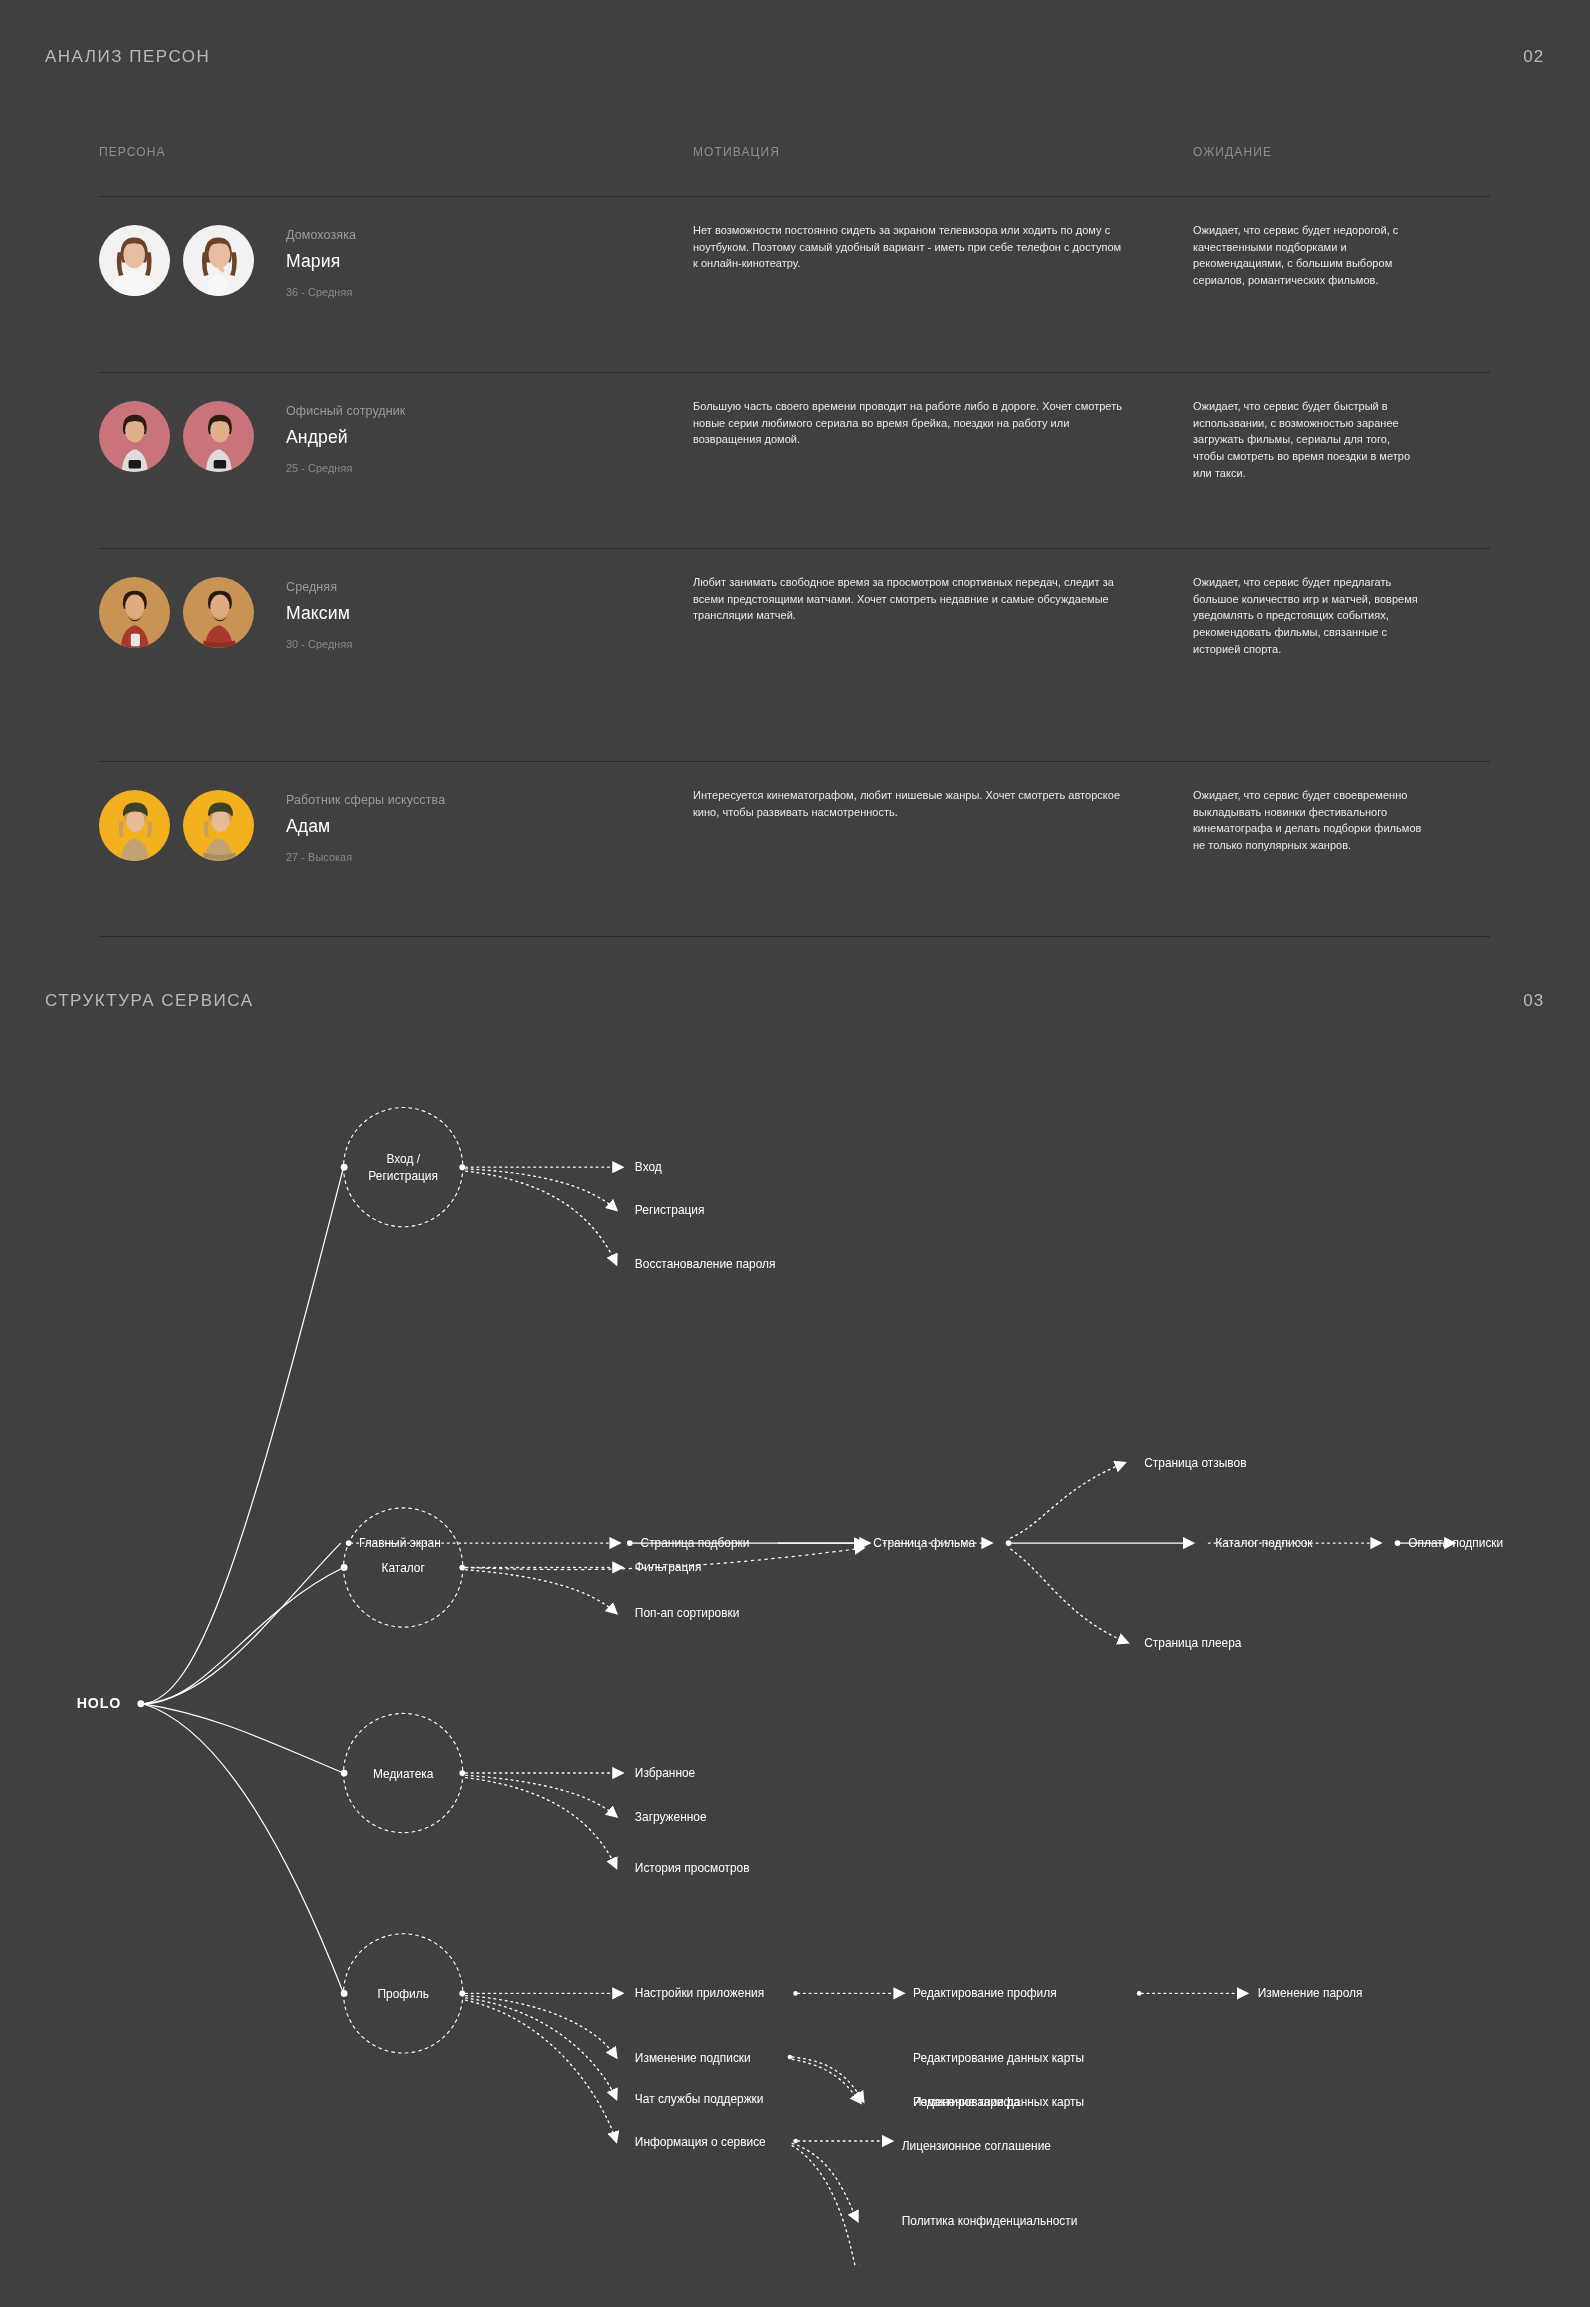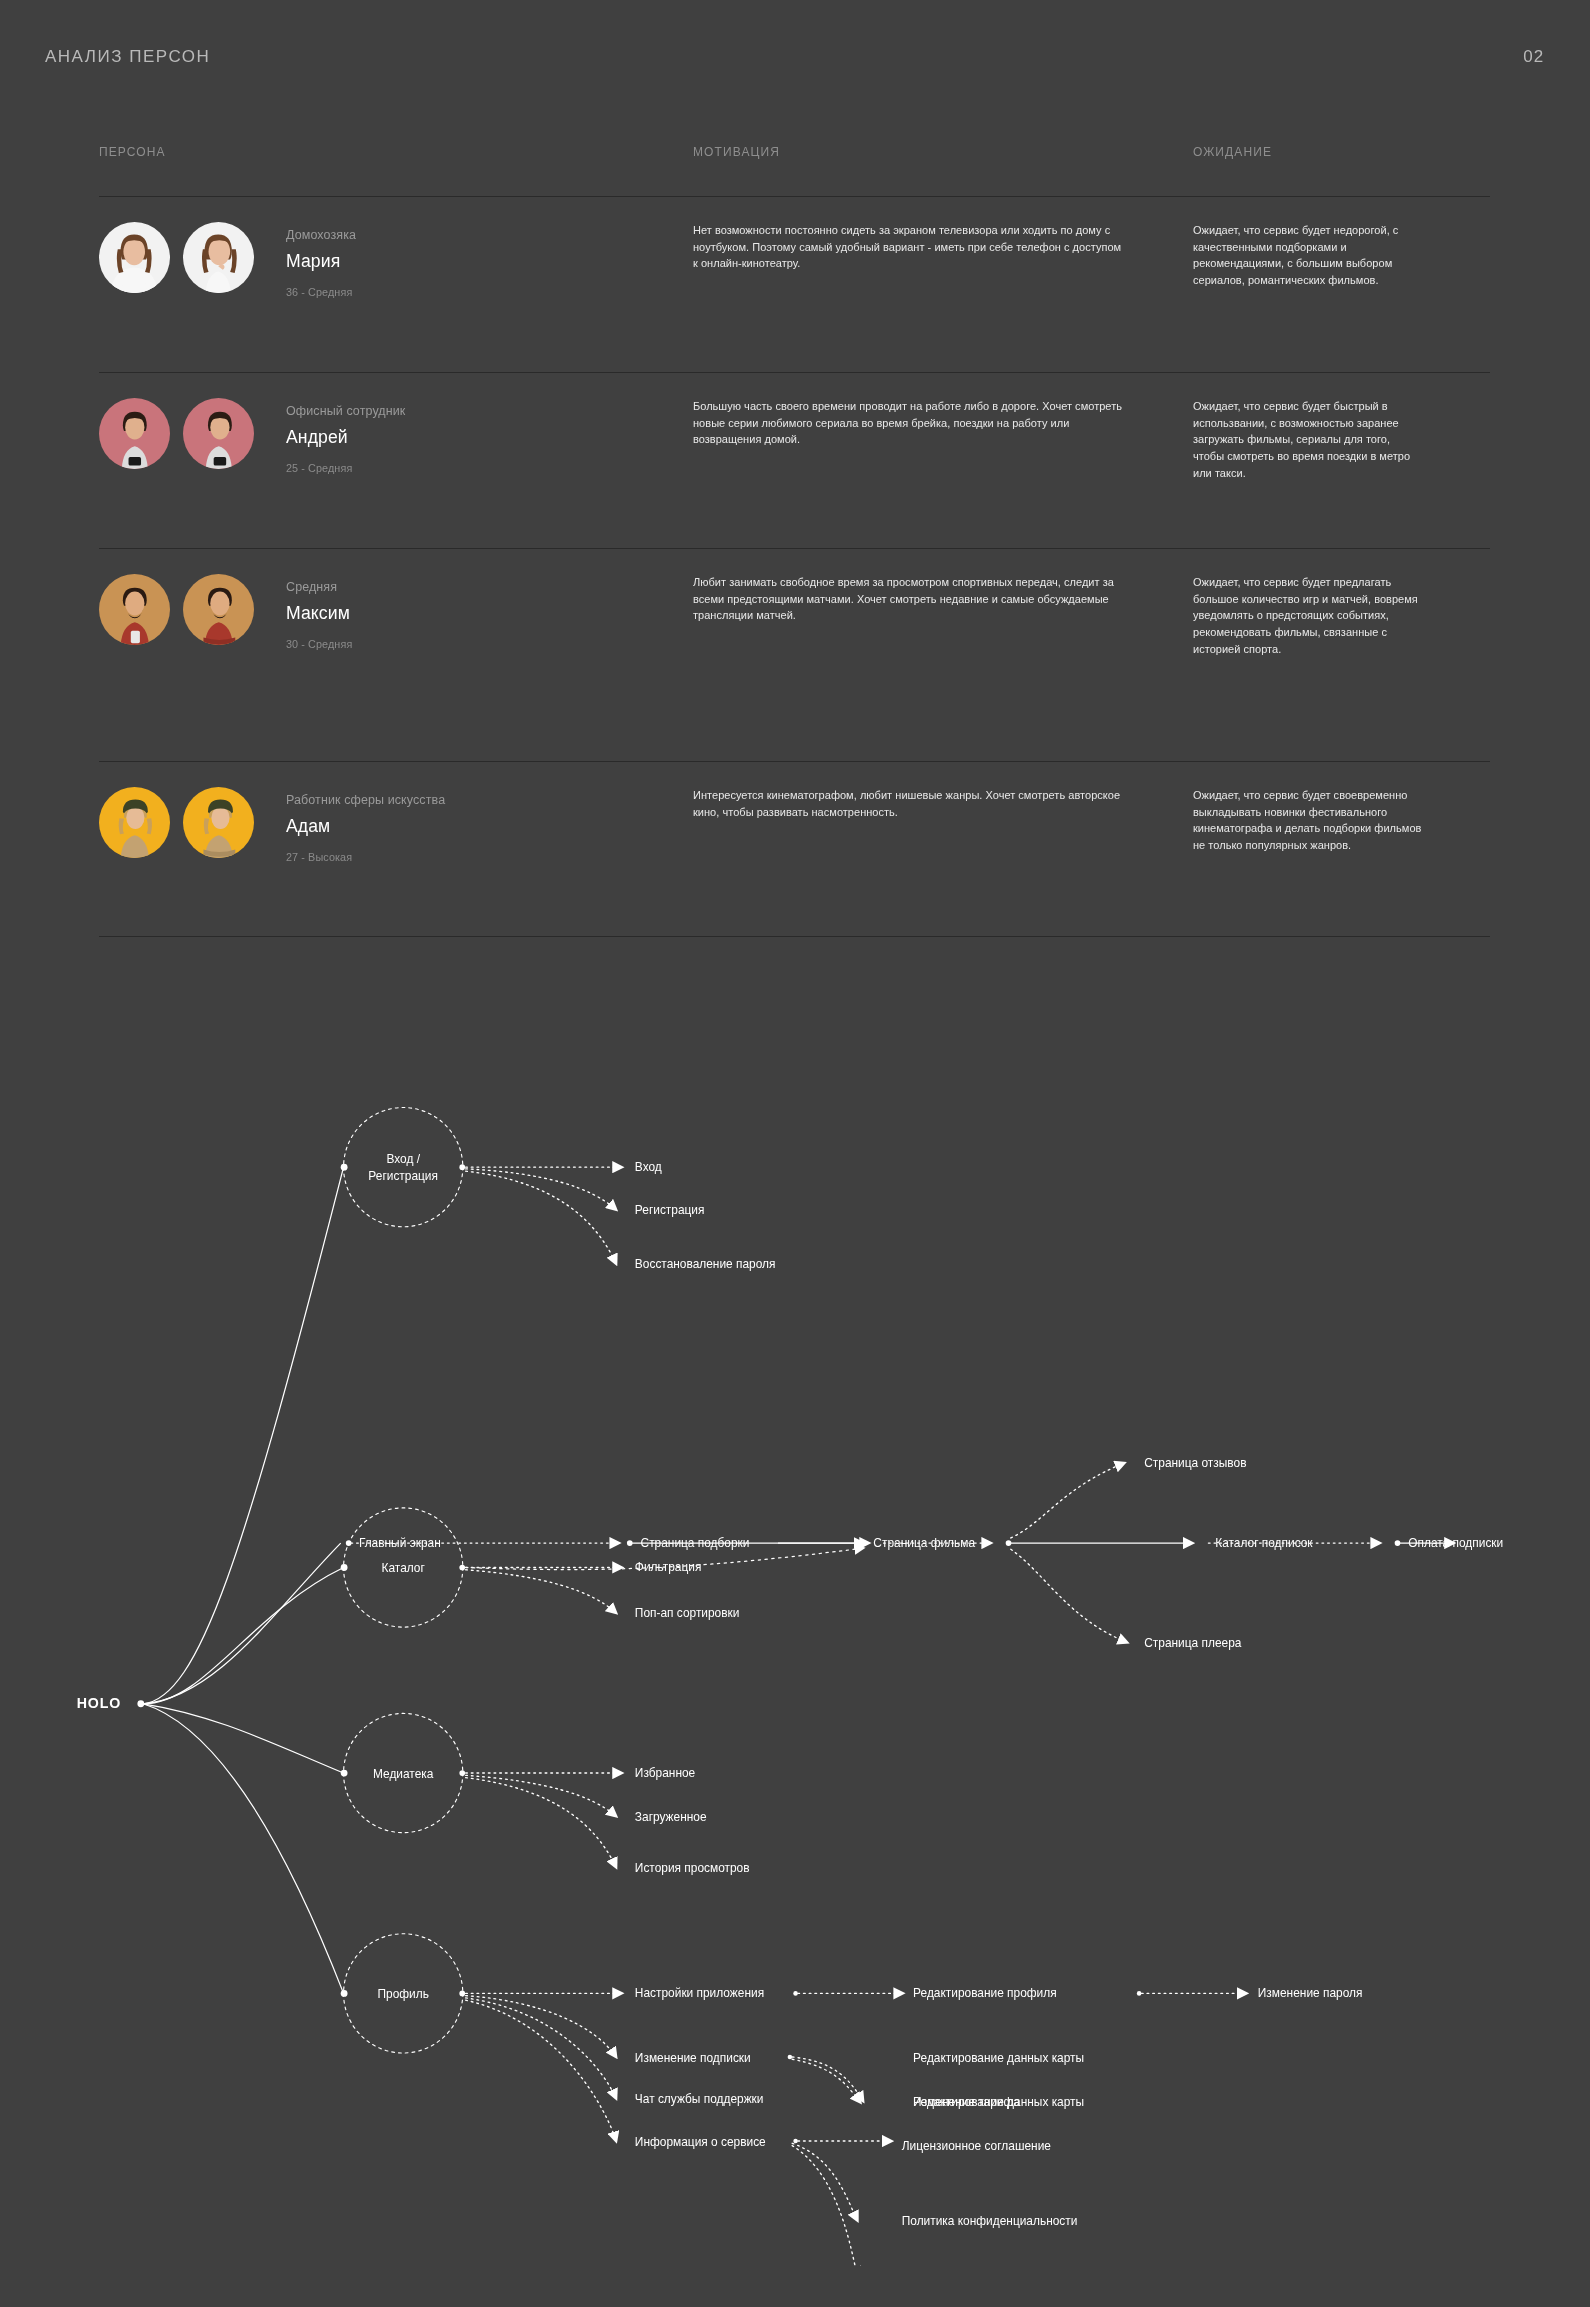--- a/index.html
+++ b/index.html
@@ -43,21 +43,21 @@
   .prow {
     display: flex;
     align-items: flex-start;
     border-top: 0.6px solid #2a2a2a;
     padding-top: 25px;
     min-height: 176px;
   }
   .prow:first-of-type { border-top: none; padding-top: 0; }
   .prow.last { border-bottom: 0.6px solid #2a2a2a; margin-top: 37px; }
 
-  .pcell-persona { width: 594px; display: flex; align-items: flex-start; }
+  .pcell-persona { width: 594px; display: flex; align-items: center; }
   .avatars { width: 187px; display: flex; gap: 12.5px; flex-shrink: 0; }
   .avatar {
     width: 71px; height: 71px; border-radius: 50%;
     overflow: hidden; position: relative; flex-shrink: 0;
   }
   .avatar svg { display: block; width: 71px; height: 71px; }
 
   .pmeta { padding-top: 5.7px; }
   .prole { font-size: 12.5px; color: #9a9a9a; margin-bottom: 9px; letter-spacing: 0.1px; }
   .pname { font-size: 17.6px; color: #ffffff; font-weight: 400; margin-bottom: 14.8px; letter-spacing: 0.1px; }
@@ -250,20 +250,24 @@
       <div class="pcell-motiv">
         <p class="body-txt">Интересуется кинематографом, любит нишевые жанры. Хочет смотреть авторское кино, чтобы развивать насмотренность.</p>
       </div>
       <div class="pcell-expect">
         <p class="body-txt">Ожидает, что сервис будет своевременно выкладывать новинки фестивального кинематографа и делать подборки  фильмов не только популярных жанров.</p>
       </div>
     </div>
 
   </div>
 
+  <div class="section-head" style="left:45px; top:991px; width:1499px;">
+    <span>СТРУКТУРА СЕРВИСА</span>
+    <span class="num">03</span>
+  </div>
 
   <div class="sitemap">
     <svg width="1590" height="1221" viewBox="0 0 2800 2150" xmlns="http://www.w3.org/2000/svg">
       <defs>
         <marker id="arrow" markerWidth="9" markerHeight="9" refX="7" refY="4.5" orient="auto">
           <path d="M0,0 L9,4.5 L0,9 Z" fill="#ffffff"></path>
         </marker>
       </defs>
 
       <g fill="none" stroke="#ffffff" stroke-width="2" stroke-dasharray="5 7" stroke-linecap="round">

